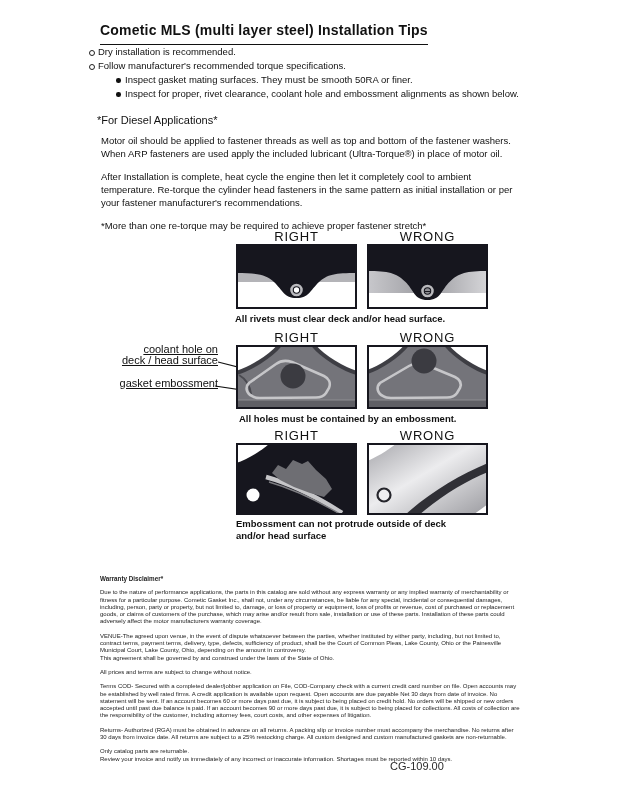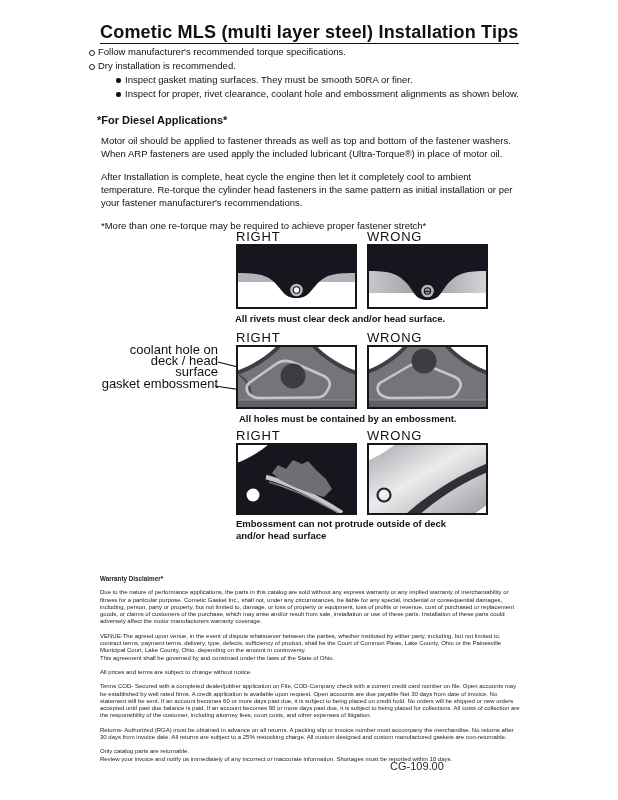--- a/index.html
+++ b/index.html
@@ -2,59 +2,59 @@
 <html><head>
 <meta charset="utf-8">
 <style>
   html,body { margin:0; padding:0; background:#ffffff; }
   .page {
     position:relative; width:618px; height:800px; background:#ffffff;
     font-family:"Liberation Sans", sans-serif; color:#111; overflow:hidden;
   }
   .title {
     position:absolute; left:100px; top:22px; margin:0;
-    font-size:18px; font-weight:bold; letter-spacing:0.2px;
-    border-bottom:1.5px solid #111; padding-bottom:0; display:inline-block;
+    font-size:14px; font-weight:bold; letter-spacing:0.2px;
+    border-bottom:1.5px solid #111; padding-bottom:6px; display:inline-block;
   }
   .bullets { position:absolute; left:88px; top:45px; width:440px; font-size:9.5px; line-height:14px; }
   .b  { position:relative; padding-left:10px; }
   .sb { position:relative; padding-left:37px; }
   .dot-o { position:absolute; left:1px;  top:4.5px; width:4px; height:4px; border:1px solid #222; border-radius:50%; }
   .dot-f { position:absolute; left:28px; top:5px;   width:4.5px; height:4.5px; background:#111; border-radius:50%; }
   .diesel { position:absolute; left:97px; top:114px; width:424px; font-size:9.5px; line-height:13px; }
-  .diesel .dh { font-size:11px; font-weight:bold; margin:0 0 7px 0; }
+  .diesel .dh { font-size:11px; font-weight:normal; margin:0 0 7px 0; }
   .diesel p { margin:0 0 10px 4px; }
   .diesel p.note { margin-top:3px; }
-  .fig-label { position:absolute; width:121px; text-align:left; font-size:13px; letter-spacing:0.8px; color:#111; }
+  .fig-label { position:absolute; width:121px; text-align:center; font-size:13px; letter-spacing:0.8px; color:#111; }
   .fig-box { position:absolute; width:121px; }
   .fig-box svg { display:block; }
   .fig-cap { position:absolute; font-size:9.5px; font-weight:bold; color:#111; line-height:11.5px; }
-  .ann { position:absolute; text-align:right; font-size:13px; line-height:11px; color:#111; }
+  .ann { position:absolute; text-align:right; font-size:11px; line-height:11px; color:#111;text-decoration:underline; }
   .leader { position:absolute; }
   .legal { position:absolute; left:100px; top:575px; width:420px; font-size:6px; line-height:7.3px; color:#1c1c1c; }
   .legal .lh { font-size:6.3px; font-weight:bold; margin:0 0 7px 0; }
   .legal p { margin:0 0 7px 0; }
   .legal p.tight { margin:0; }
   .pagenum { position:absolute; left:390px; top:760px; font-size:11px; color:#2a2a2a; }
 </style>
 </head>
 <body>
 
 <div class="page">
 
   <h1 class="title">Cometic MLS (multi layer steel) Installation Tips</h1>
 
   <div class="bullets">
     <div class="b">
       <span class="dot-o"></span>
-      <span>Follow manufacturer's recommended torque specifications.</span>
+      <span>Dry installation is recommended.</span>
     </div>
     <div class="b">
       <span class="dot-o"></span>
-      <span>Dry installation is recommended.</span>
+      <span>Follow manufacturer's recommended torque specifications.</span>
     </div>
     <div class="sb">
       <span class="dot-f"></span>
       <span>Inspect gasket mating surfaces.  They must be smooth 50RA or finer.</span>
     </div>
     <div class="sb">
       <span class="dot-f"></span>
       <span>Inspect for proper, rivet clearance, coolant hole and embossment alignments as shown below.</span>
     </div>
   </div>

